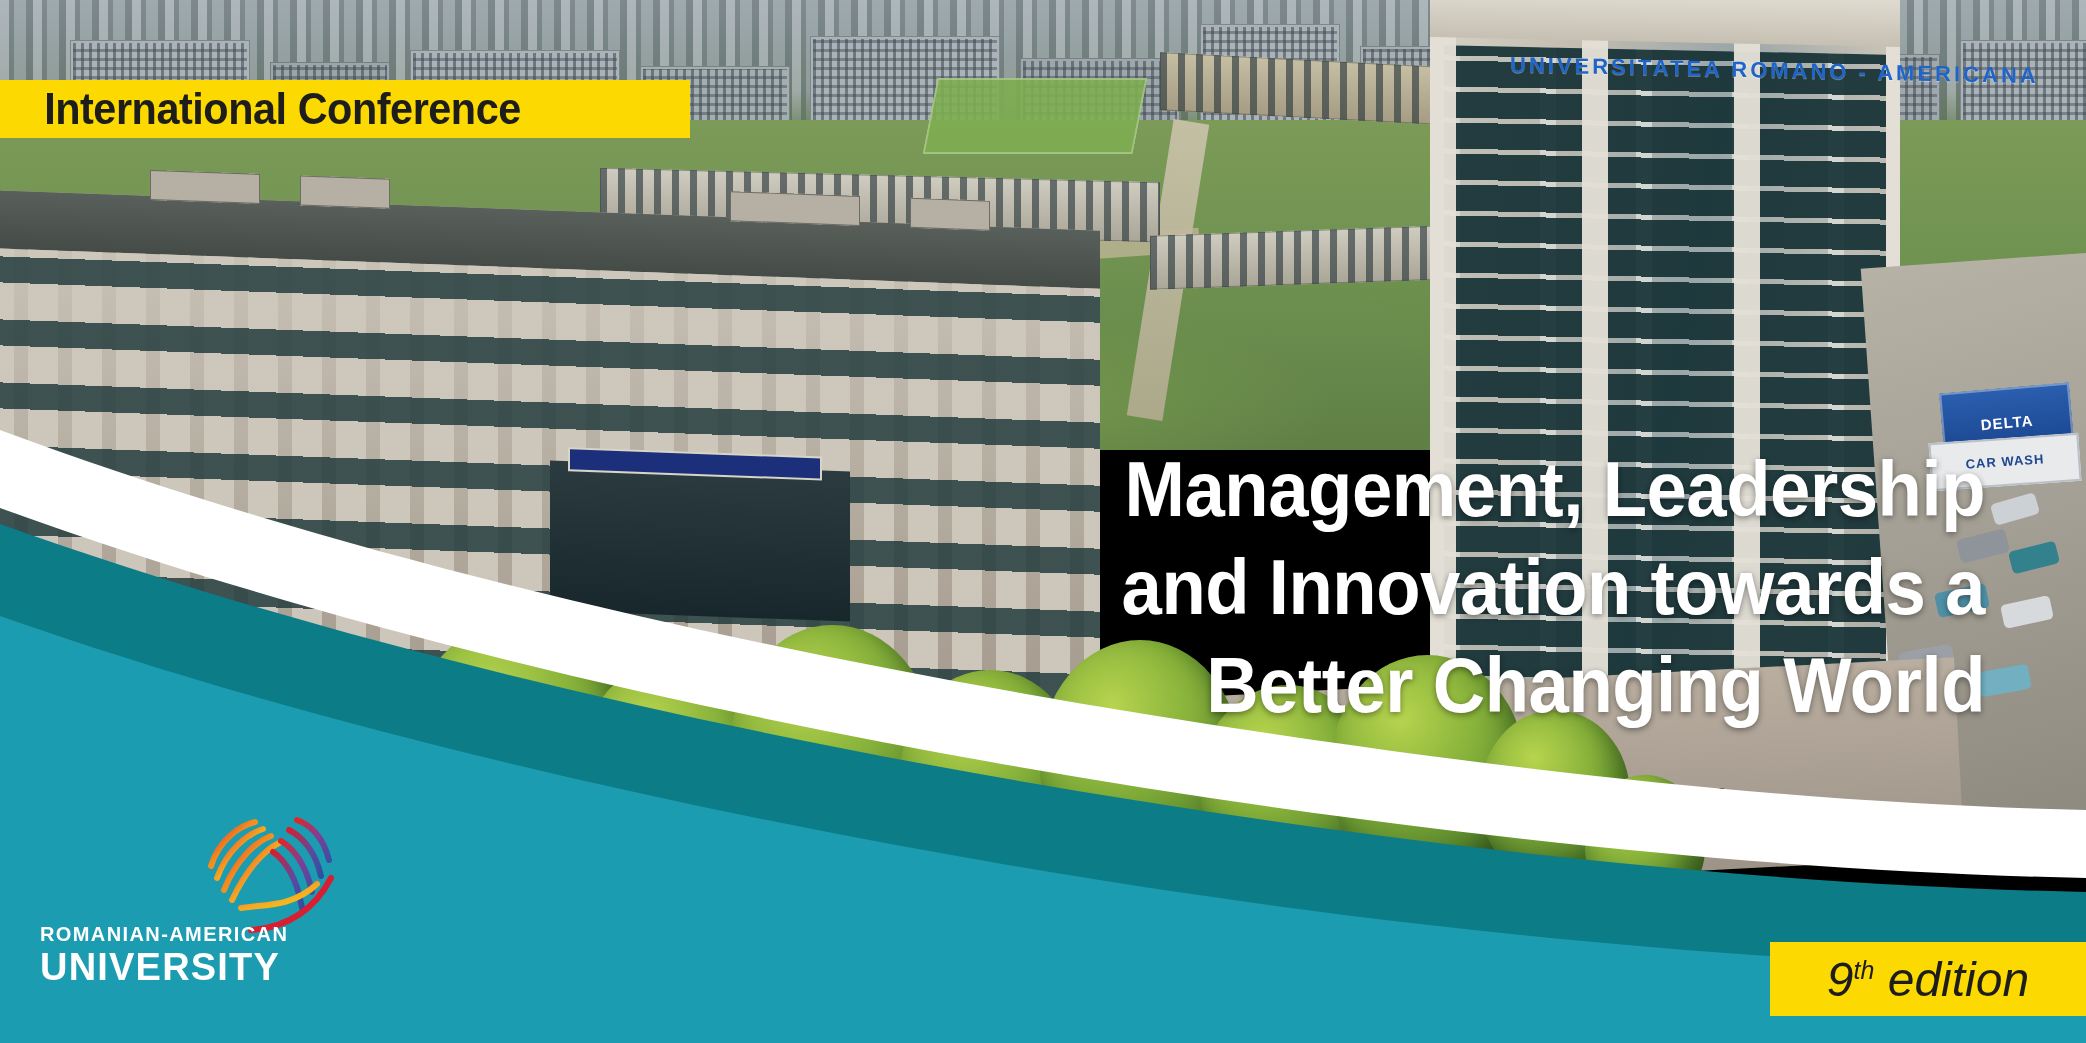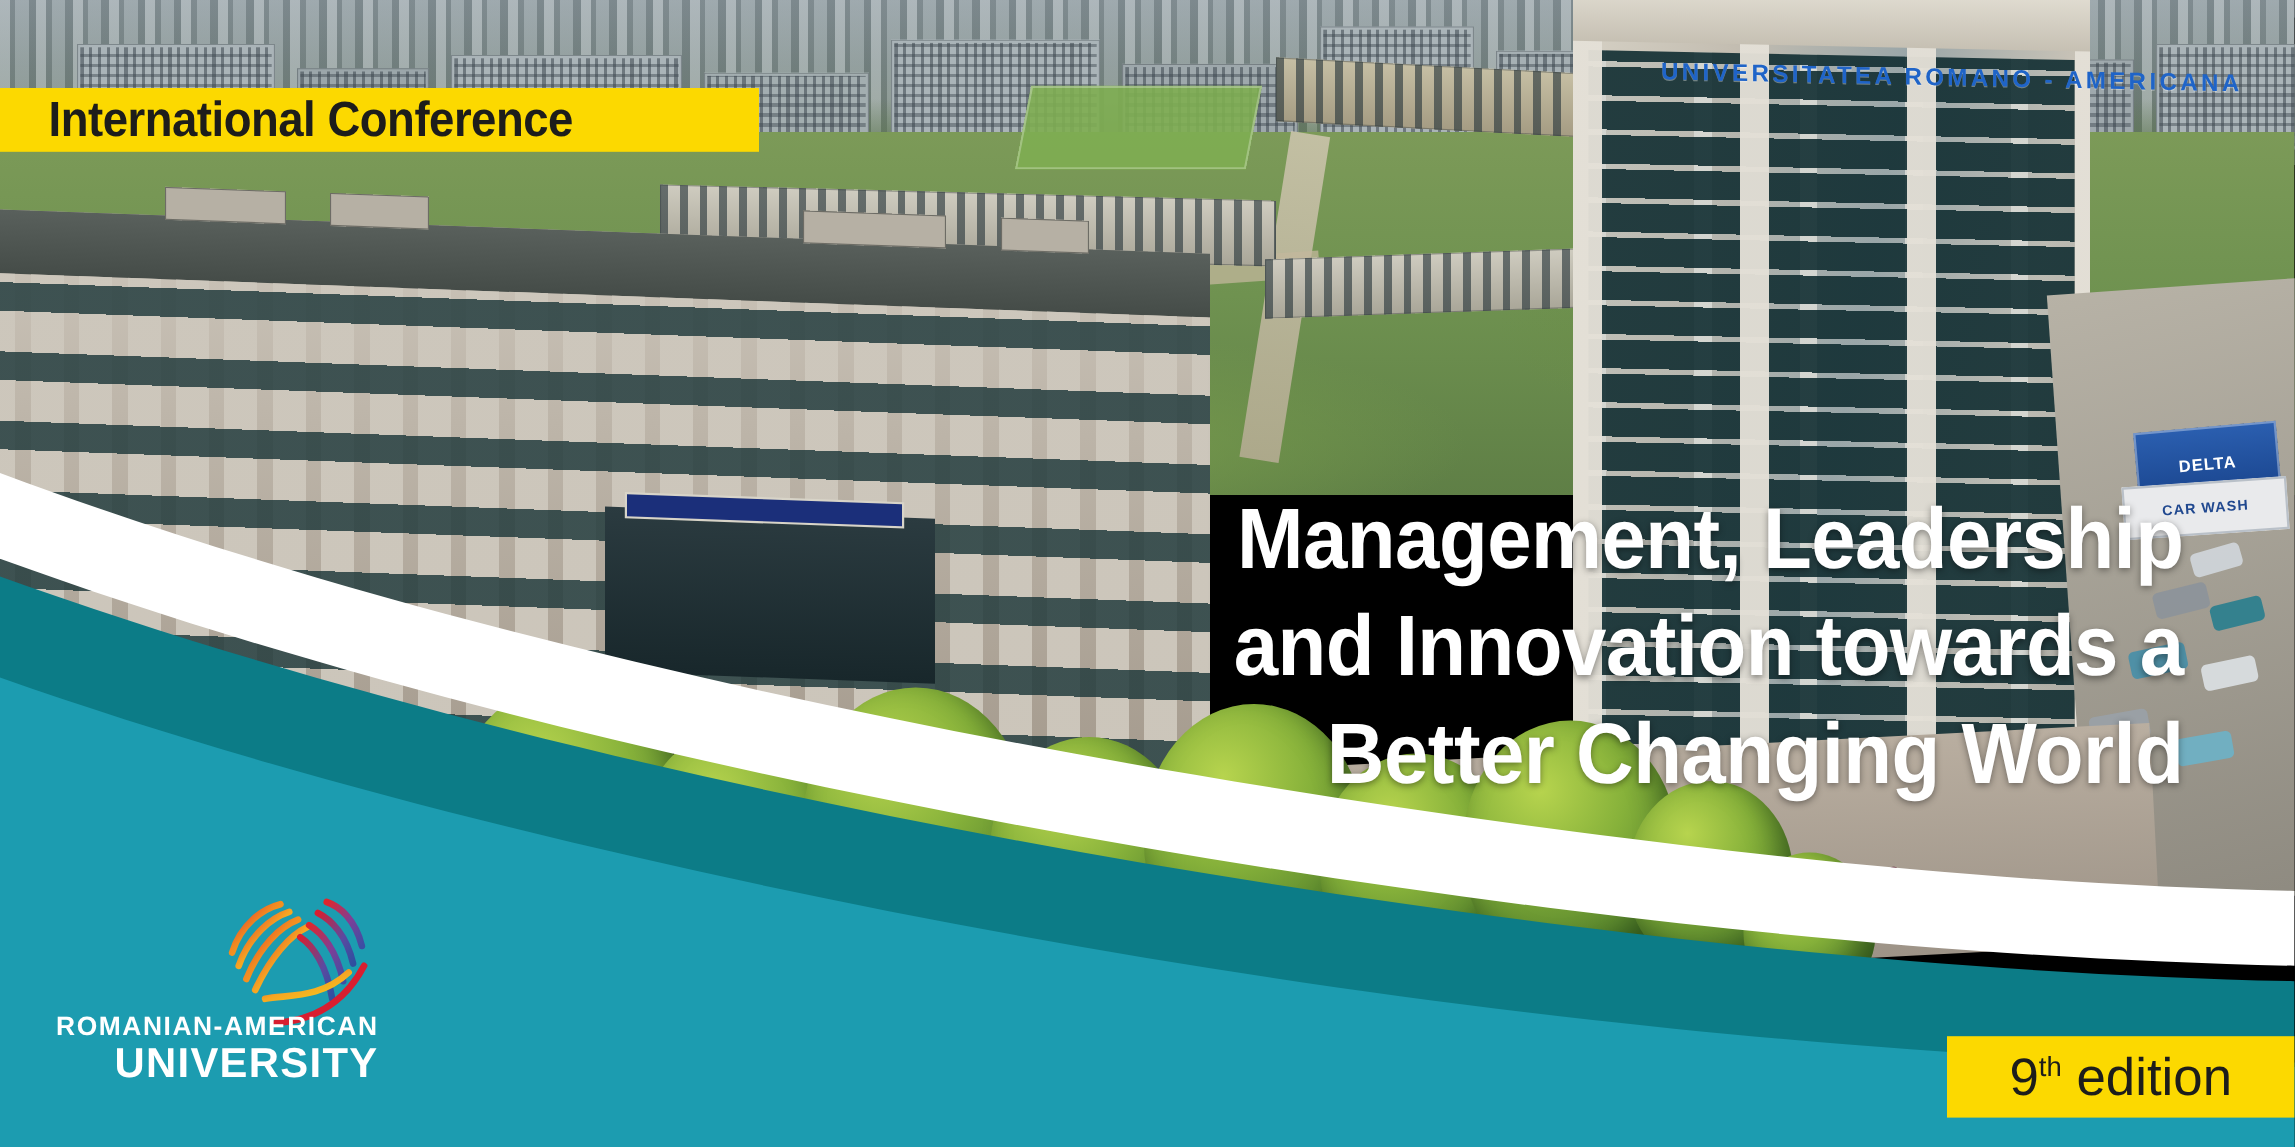--- a/index.html
+++ b/index.html
@@ -197,39 +197,39 @@
   #badge-conference .label{
     color:#1d1d1b;font-size:45px;font-weight:700;letter-spacing:-.5px;
     padding-left:48px;white-space:nowrap;
     transform:scaleX(.92);transform-origin:left center;
   }
   #badge-edition{
     left:1770px;top:910px;width:316px;height:74px;
     display:flex;align-items:center;justify-content:center;
   }
   #badge-edition .label{
-    color:#1d1d1b;font-size:48px;font-weight:400;white-space:nowrap;
+    color:#1d1d1b;font-size:48px;font-weight:400;white-space:nowrap;font-style:italic;
   }
   #badge-edition .label sup{font-size:25px;vertical-align:super;}
 
   
   #title{
     position:absolute;right:101px;top:440px;width:1300px;
     text-align:right;color:#ffffff;
     font-size:78px;line-height:98px;font-weight:700;letter-spacing:-.5px;
     text-shadow:0 2px 7px rgba(0,0,0,.42);
   }
   #title div{transform:scaleX(.93);transform-origin:right center;white-space:nowrap;}
 
   
   #logo{position:absolute;left:40px;top:860px;width:330px;height:140px;}
   #logo-mark{position:absolute;left:165px;top:-44px;width:130px;height:118px;}
   #logo-text{position:absolute;left:0;top:62px;color:#ffffff;}
-  #logo-line1{font-size:24px;font-weight:700;letter-spacing:1.4px;line-height:24px;margin-left:11px;}
-  #logo-line2{font-size:38px;font-weight:700;letter-spacing:1.2px;line-height:42px;text-align:right;}
+  #logo-line1{font-size:20px;font-weight:700;letter-spacing:1.4px;line-height:24px;}
+  #logo-line2{font-size:38px;font-weight:700;letter-spacing:1.2px;line-height:42px;}
 </style>
 </head>
 <body>
 
 <div id="banner">
 
   <div id="photo">
     <div class="sky"></div>
     <div class="cityband"></div>
 

